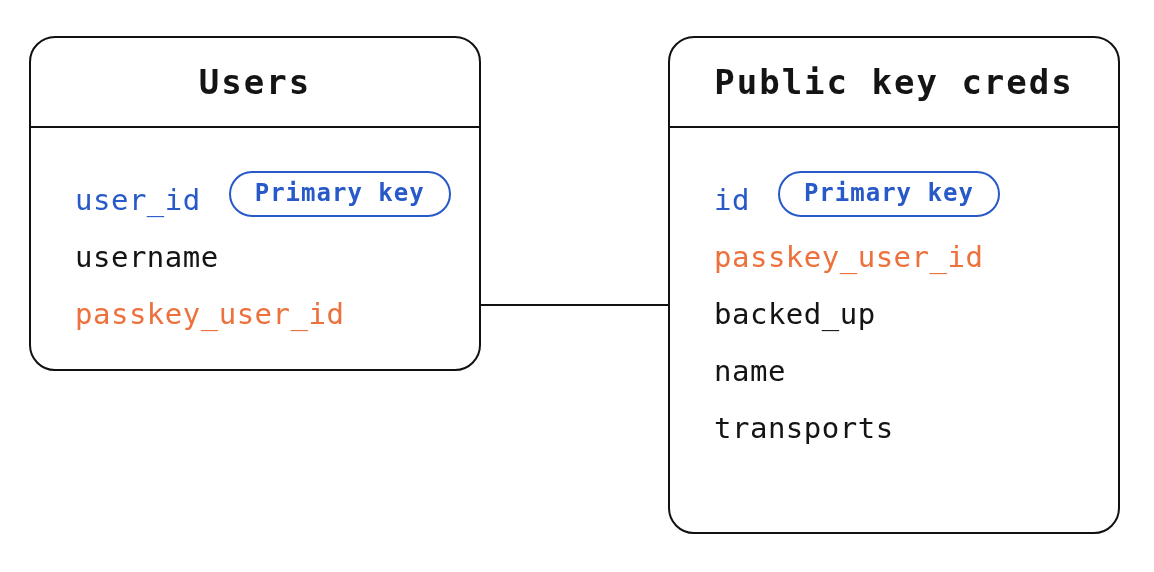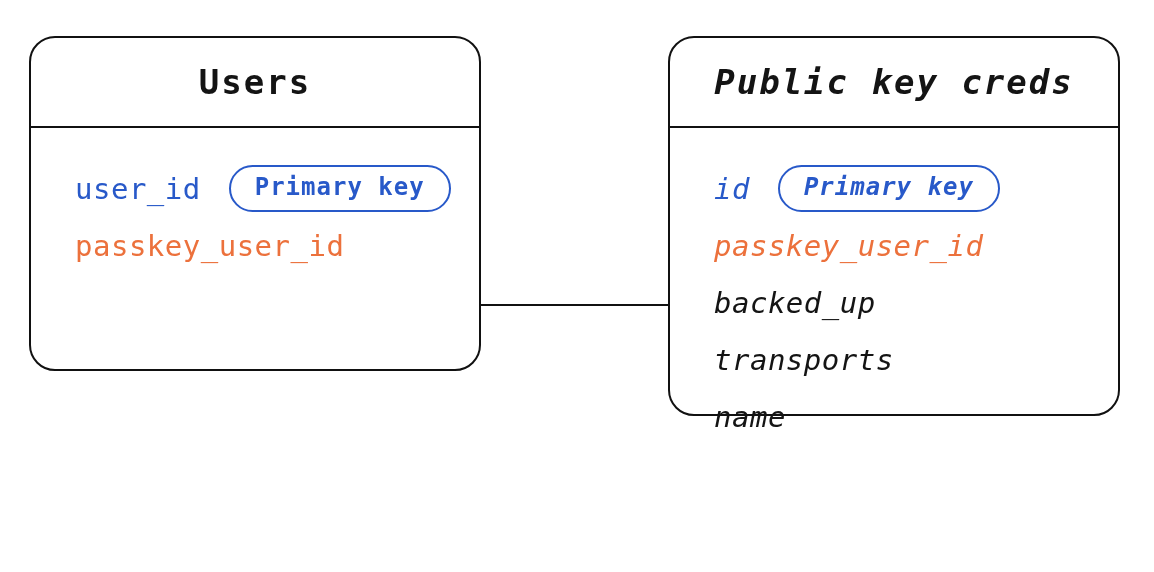--- a/index.html
+++ b/index.html
@@ -19,37 +19,37 @@
   }
   .stage { position: absolute; inset: 0; }
 
   .entity-table {
     position: absolute;
     background: var(--background);
     border: 2px solid var(--table-border);
     border-radius: 26px;
   }
   .entity-table.users  { left: 29px;  top: 36px; width: 452px; height: 335px; }
-  .entity-table.creds  { left: 668px; top: 36px; width: 452px; height: 380px; font-style: italic; }
+  .entity-table.creds  { left: 668px; top: 36px; width: 452px; height: 498px; }
 
   .table-header {
     height: 90px;
     border-bottom: 2px solid var(--table-border);
     display: flex; align-items: center; justify-content: center;
     font-weight: bold;
     font-size: 34px;
     letter-spacing: 2px;
     color: var(--field-text);
   }
 
   .table-body { padding: 32px 10px 0 44px; }
 
   .field-row {
     height: 57px;
-    display: flex; align-items: center;
+    display: flex; align-items: flex-end;
     font-size: 29px;
     letter-spacing: 0.5px;
     color: var(--field-text);
     white-space: nowrap;
   }
   .field-row .fname.blue   { color: var(--primary-key-blue); }
   .field-row .fname.orange { color: var(--relation-orange); }
 
   .pk-badge {
     margin-left: 28px;
@@ -77,20 +77,23 @@
 <div class="stage">
 
   <div class="entity-table users">
     <div class="table-header">Users</div>
     <div class="table-body">
       <div class="field-row">
         <span class="fname blue">user_id</span>
         <span class="pk-badge">Primary key</span>
       </div>
       <div class="field-row">
+        <span class="fname">username</span>
+      </div>
+      <div class="field-row">
         <span class="fname orange">passkey_user_id</span>
       </div>
     </div>
   </div>
 
   <div class="relation-line"></div>
 
   <div class="entity-table creds">
     <div class="table-header">Public key creds</div>
     <div class="table-body">
@@ -98,21 +101,21 @@
         <span class="fname blue">id</span>
         <span class="pk-badge">Primary key</span>
       </div>
       <div class="field-row">
         <span class="fname orange">passkey_user_id</span>
       </div>
       <div class="field-row">
         <span class="fname">backed_up</span>
       </div>
       <div class="field-row">
-        <span class="fname">transports</span>
+        <span class="fname">name</span>
       </div>
       <div class="field-row">
-        <span class="fname">name</span>
+        <span class="fname">transports</span>
       </div>
     </div>
   </div>
 
 </div>
 
 </body></html>

